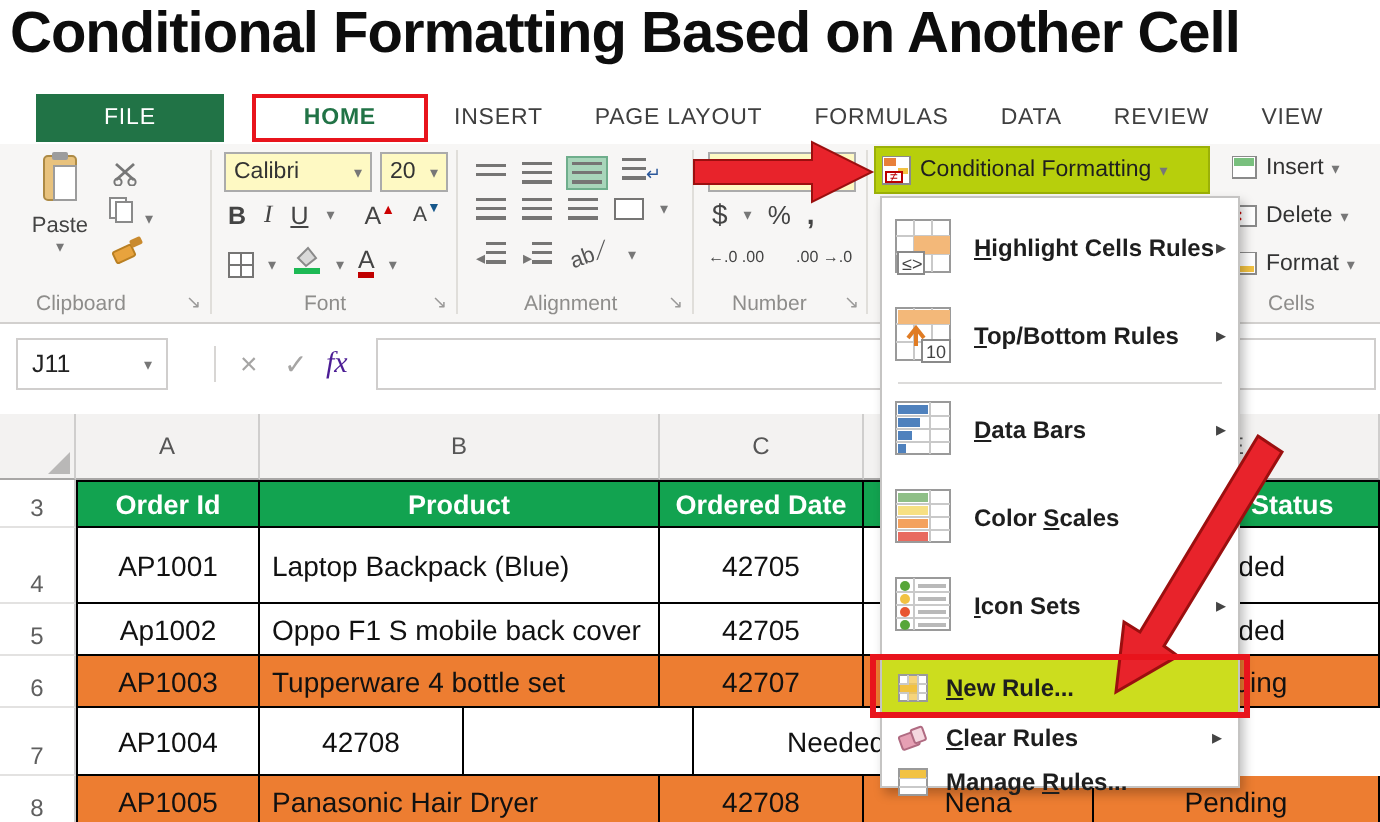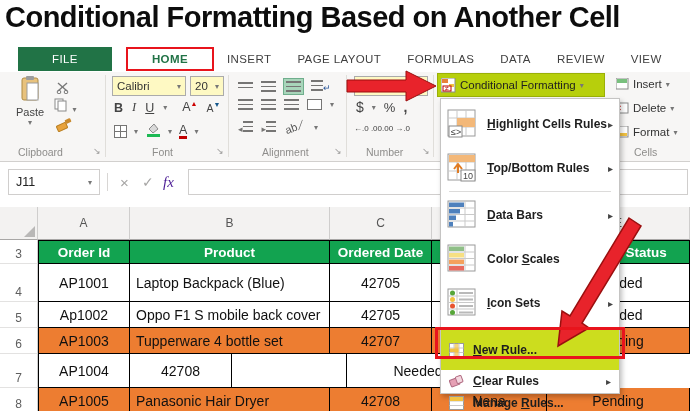--- a/index.html
+++ b/index.html
@@ -31,21 +31,21 @@
   .dd8 { font-size:8px; color:#777; }
   .lines { display:inline-block; width:15px; height:11px;
            background:repeating-linear-gradient(#767574 0 1.6px, transparent 1.6px 4.6px); }
   .alignsel { background:#a8d5ba; outline:1px solid #6fae8c; padding:2px; }
   .cfbtn { position:absolute; left:437px; top:1px; width:168px; height:24px; background:#b7cf0c;
            border:1px solid #9bb007; display:flex; align-items:center; font-size:11.5px; color:#1f1f1f; }
   .cellrow { position:absolute; left:616px; font-size:11.5px; color:#333; display:flex; align-items:center; gap:4px; }
 
   
   .fbar { position:absolute; left:0; top:163px; width:690px; height:43px; background:#fff; }
-  .namebox { position:absolute; left:8px; top:6px; width:92px; height:26px; background:#fff;
+  .namebox { position:absolute; left:8px; top:6px; width:76px; height:26px; background:#fff;
              border:1px solid #d0cecd; font-size:12.5px; color:#222; display:flex; align-items:center; padding:0 7px; }
   .fx-ico { position:absolute; top:6px; height:26px; display:flex; align-items:center;
             font-size:14px; color:#a6a5a4; }
   .finput { position:absolute; left:188px; top:6px; width:500px; height:26px; background:#fff;
             border:1px solid #d0cecd; }
 
   
   .sheet { position:absolute; left:0; top:207px; width:690px; }
   .srow { display:flex; }
   .hcell { background:#f3f2f1; border-right:1px solid #cfcecd; border-bottom:1px solid #a8a7a6;
@@ -66,21 +66,21 @@
   
   .menu { position:absolute; left:440px; top:98px; width:180px; height:296px; background:#fff;
           border:1px solid #c5c4c3; box-shadow:2px 3px 5px rgba(0,0,0,.25); z-index:5; padding-top:3px; }
   .mitem { display:flex; align-items:center; height:44px; padding:0 6px; }
   .mitem .lbl { font-size:12px; color:#1e1e1e; font-weight:600; margin-left:10px; }
   .accel { text-decoration:underline; }
   .sub { margin-left:auto; font-size:10px; color:#444; }
   .msep { height:1px; background:#dcdbda; margin:1px 8px; }
   .sitem { display:flex; align-items:center; height:22px; padding:0 8px; }
   .sitem .lbl { font-size:12px; color:#1e1e1e; font-weight:600; margin-left:9px; }
-  .sitem.newrule { height:40px; background:#ccdd1e; }
+  .sitem.newrule { height:28px; background:#ccdd1e; }
   .redbox { position:absolute; left:435px; top:327px; width:190px; height:32px;
             border:3px solid #e8141c; z-index:8; pointer-events:none; }
   .arrows { position:absolute; left:0; top:0; z-index:6; pointer-events:none; }
   .micon { flex:0 0 auto; }
 </style>
 </head>
 <body>
 
 <div id="app">
 
@@ -194,21 +194,21 @@
     <div class="combo" style="left:354px;top:4px;width:74px;">
       <span>General</span>
       <span class="dd">▾</span>
     </div>
     <div style="position:absolute;left:356px;top:27px;display:flex;gap:8px;align-items:center;">
       <span class="btxt" style="font-size:14px;">$</span>
       <span class="dd8">▾</span>
       <span class="btxt" style="font-size:13px;">%</span>
       <span class="btxt" style="font-size:14px;font-weight:700;">,</span>
     </div>
-    <div style="position:absolute;left:354px;top:52px;display:flex;gap:0;align-items:center;font-size:8px;color:#444;">
+    <div style="position:absolute;left:354px;top:52px;display:flex;gap:16px;align-items:center;font-size:8px;color:#444;">
       <span>←.0 .00</span>
       <span>.00 →.0</span>
     </div>
     <span class="glabel" style="left:366px;">Number</span>
     <span class="launcher" style="left:422px;">↘</span>
     <div class="gsep" style="left:433px;"></div>
 
     <div class="cfbtn">
       <svg width="15" height="15" style="margin:0 4px 0 3px;">
         <rect x="0" y="0" width="14" height="14" fill="#fff" stroke="#8a8a8a"></rect>

